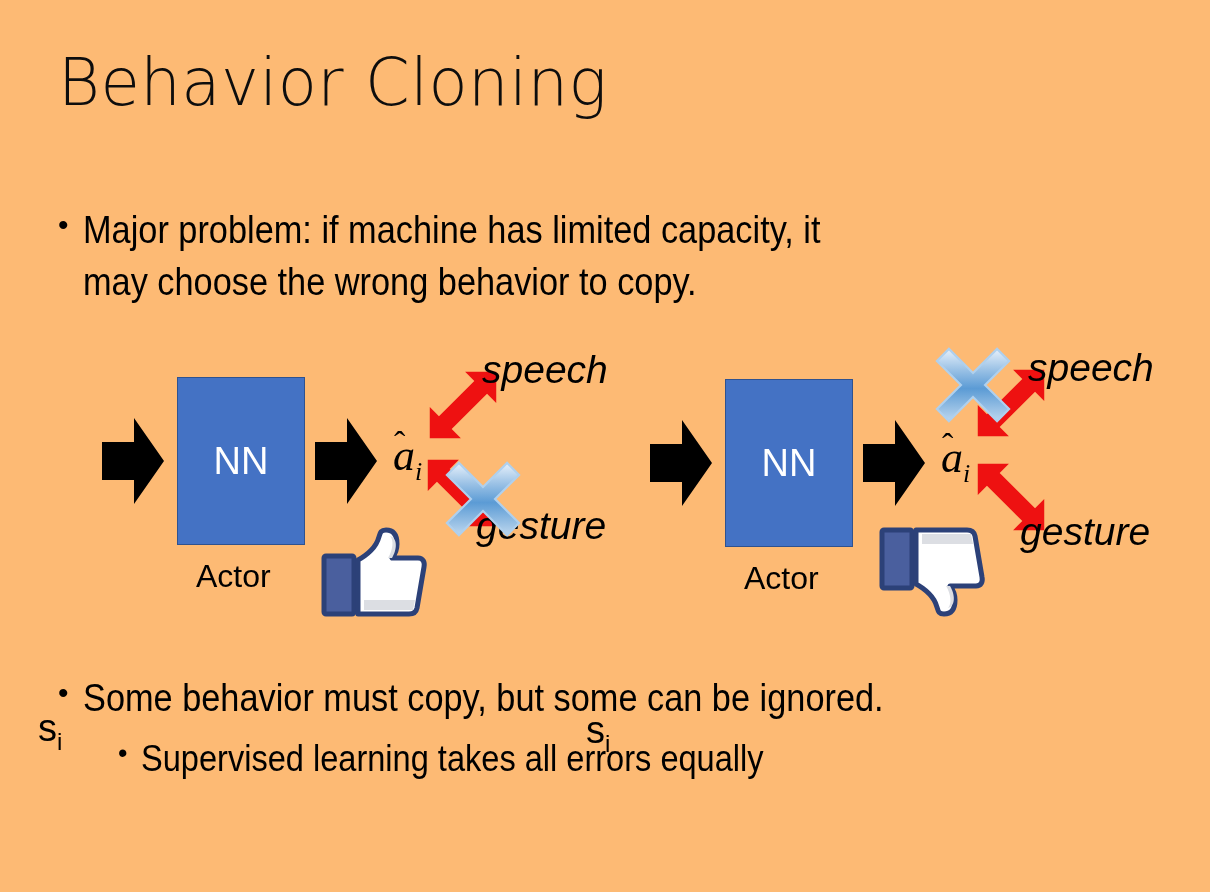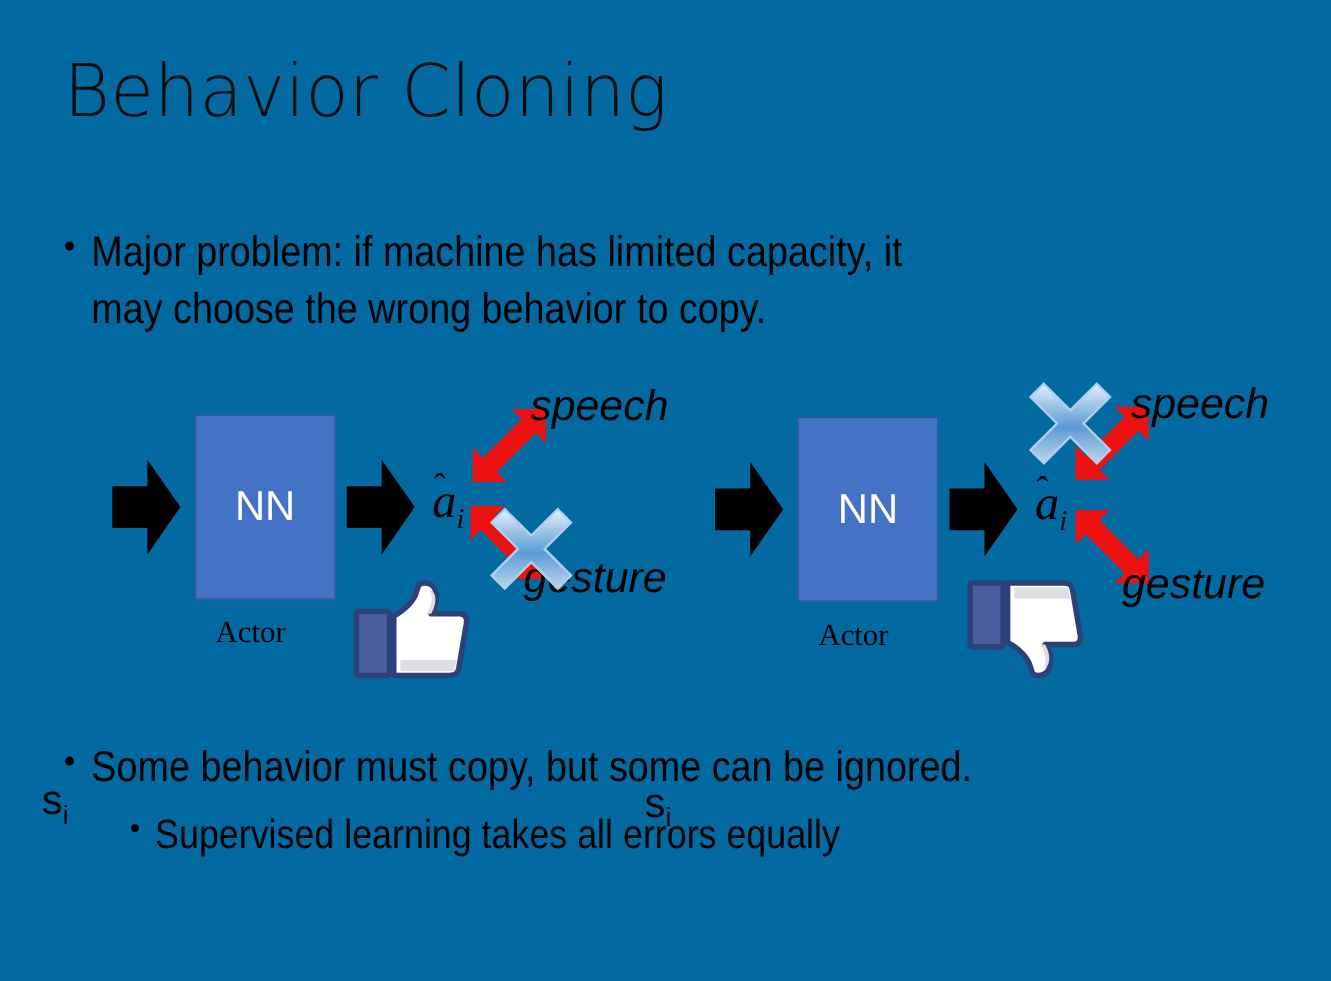--- a/index.html
+++ b/index.html
@@ -13,21 +13,21 @@
     position: relative;
     overflow: hidden;
     font-family: "Liberation Sans", sans-serif;
     color: #000000;
   }
   #slide {
     position: absolute;
     left: 0; top: 0;
     width: 1210px;
     height: 892px;
-    background: #0369a1;
+    background: #fdba74;
   }
 
   
   .slide-title {
     position: absolute;
     left: 58px;
     top: 44px;
     font-family: "DejaVu Sans", sans-serif;
     font-weight: 300;
     font-size: 66px;
@@ -128,22 +128,22 @@
   }
   .nn-label {
     color: #ffffff;
     font-family: "Liberation Sans", sans-serif;
     font-size: 38px;
     line-height: 38px;
   }
 
   .actor-label {
     position: absolute;
-    font-family: Liberation Serif, serif;
-    font-size: 28px;
+    font-family: Liberation Sans, sans-serif;
+    font-size: 32px;
     line-height: 36px;
     color: #000;
     white-space: nowrap;
   }
 
   .action-label {
     position: absolute;
     font-family: "Liberation Serif", serif;
     font-style: italic;
     font-size: 44px;

